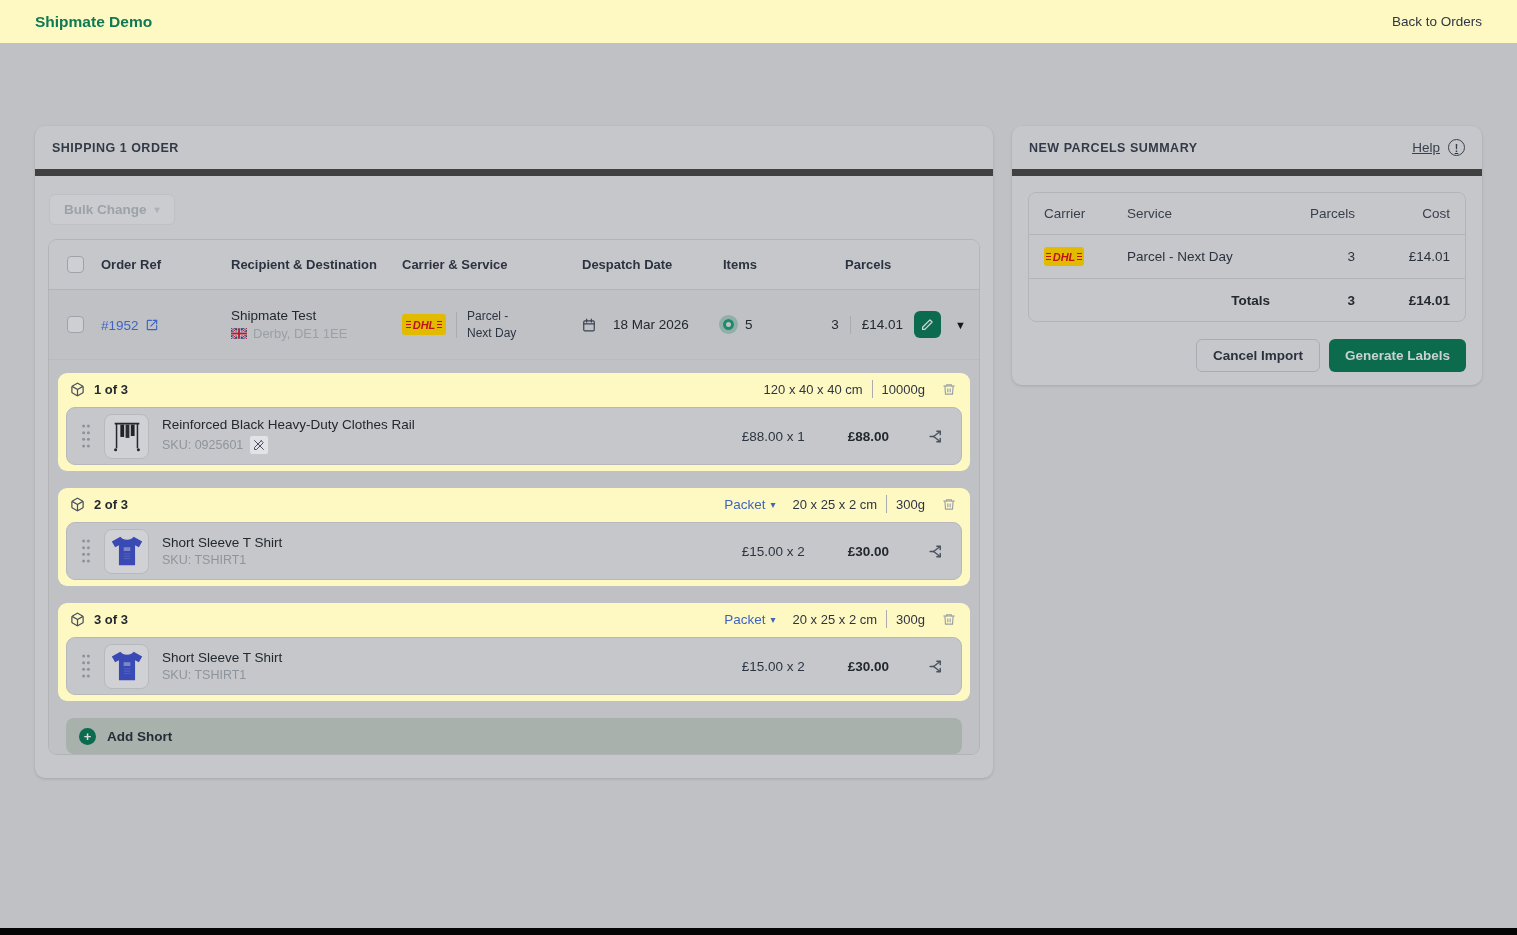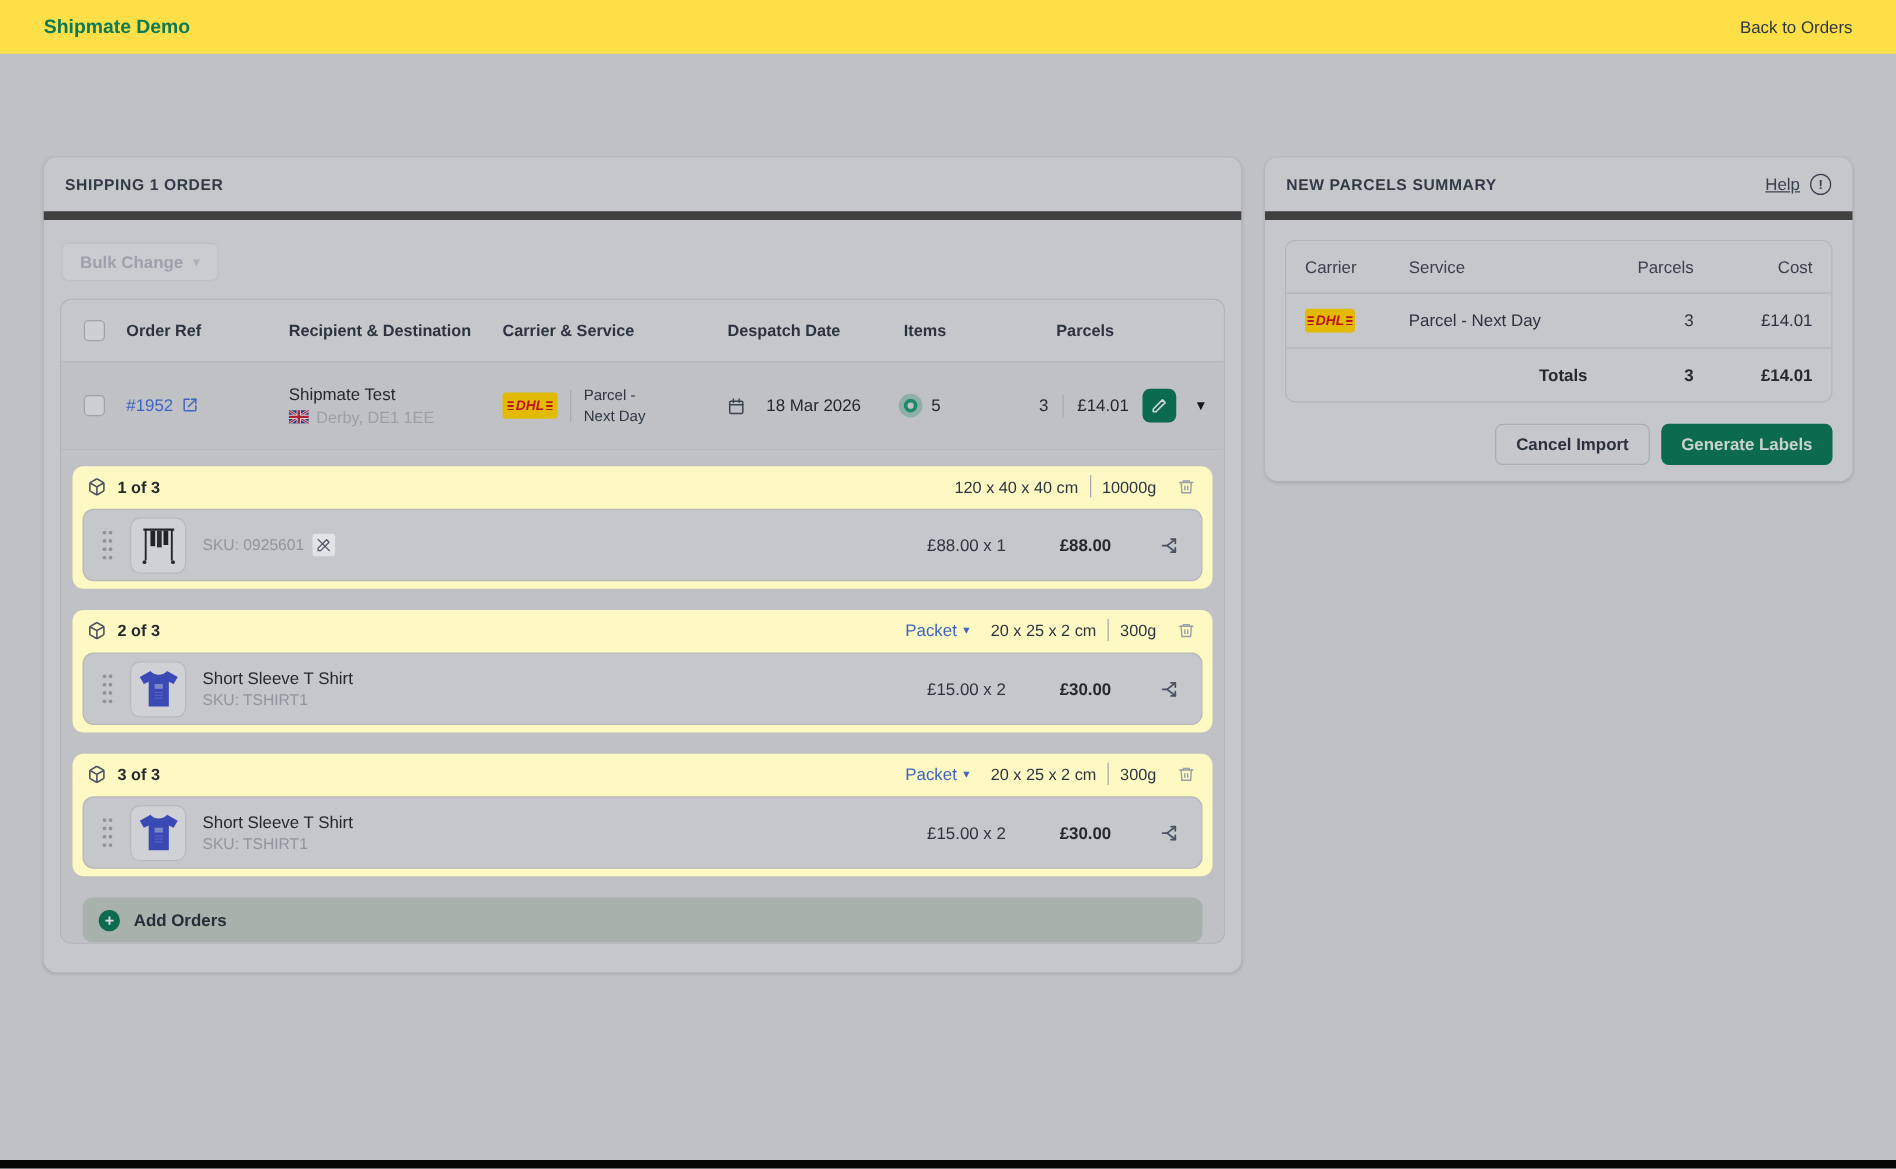--- a/index.html
+++ b/index.html
@@ -1,21 +1,21 @@
 <!DOCTYPE html>
 <html><head>
 <meta charset="utf-8">
 <style>
   * { margin:0; padding:0; box-sizing:border-box; }
   html,body { background:#bfc1c5; }
   .stage { position:relative; width:1517px; height:935px; background:#bfc1c5;
            font-family:"Liberation Sans","DejaVu Sans",sans-serif; overflow:hidden; color:#2b323e; }
 
   
-  .topbar { position:absolute; top:0; left:0; right:0; height:44px; background:#fde047;
+  .topbar { position:absolute; top:0; left:0; right:0; height:44px; background:#fef9c3;
             display:flex; align-items:center; justify-content:space-between; padding:0 35px;
             border-bottom:1px solid #c0c1c6; }
   .brand { color:#0d7a54; font-weight:bold; font-size:15.5px; }
   .back-link { color:#2e3644; font-size:13.5px; cursor:pointer; }
 
   .page-title { position:absolute; top:79px; left:35px; font-size:20px; font-weight:bold; color:#23292f; }
 
   
   .card { position:absolute; background:#c6c7cb; border-radius:10px; box-shadow:0 1px 3px rgba(0,0,0,.14); }
   .card-orders { left:35px; top:126px; width:958px; height:652px; }
@@ -86,21 +86,21 @@
   .price-qty { font-size:13.5px; color:#2e3542; }
   .item-total { font-size:13.5px; font-weight:bold; color:#23292f; margin:0 26px 0 30px; }
 
   .add-parcel { margin:1px 9px 0; height:36px; background:#a9b1ad; border-radius:8px;
                 display:flex; align-items:center; gap:11px; padding:0 13px; cursor:pointer; }
   .plus-circle { width:17px; height:17px; background:#0c6b4e; color:#d8dadd; border-radius:50%;
                  display:flex; align-items:center; justify-content:center; font-size:13px; font-weight:bold; line-height:1; }
   .add-parcel-label { font-size:13.5px; font-weight:bold; color:#272d36; }
 
   
-  .help-wrap { display:flex; align-items:center; gap:8px; }
+  .help-wrap { display:flex; align-items:center; gap:8px;text-decoration:underline; }
   .help-link { font-size:13.5px; color:#39404d; text-decoration:underline; cursor:pointer; }
   .info-circle { width:17px; height:17px; border:1.6px solid #39404d; border-radius:50%; color:#39404d;
                  display:flex; align-items:center; justify-content:center; font-size:10.5px; font-weight:bold; }
   .sum-table { margin:16px 16px 0; border:1px solid #b2b4b8; border-radius:8px; overflow:hidden; font-size:13.5px; }
   .sum-head { display:flex; align-items:center; height:42px; background:#c6c7cb;
               border-bottom:1px solid #b2b4b8; color:#39404d; }
   .sum-row { display:flex; align-items:center; height:44px; border-bottom:1px solid #b2b4b8; }
   .sum-totals { display:flex; align-items:center; height:42px; font-weight:bold; color:#23292f; }
   .sc-carrier { width:73px; padding-left:15px; }
   .sc-service { flex:1;margin-left:25px; }
@@ -265,20 +265,21 @@
                   <path d="M7 7h26" stroke="#24272d" stroke-width="2"></path>
                   <path d="M9 7v26M31 7v26" stroke="#24272d" stroke-width="1.6"></path>
                   <circle cx="8" cy="34.5" r="1.6" fill="#24272d"></circle>
                   <circle cx="32" cy="34.5" r="1.6" fill="#24272d"></circle>
                   <rect x="13" y="8" width="4" height="13" fill="#202329"></rect>
                   <rect x="18.5" y="8" width="4" height="14" fill="#2a2d33"></rect>
                   <rect x="24" y="8" width="4" height="12" fill="#202329"></rect>
                 </svg>
             </span>
             <div class="item-info">
+              <div class="item-name">Reinforced Black Heavy-Duty Clothes Rail</div>
               <div class="item-sku">
                 <span>SKU: 0925601</span>
                 <span class="cursor-chip">
                   <svg width="12" height="12" viewBox="0 0 24 24" fill="none" stroke="#4a5160" stroke-width="2" stroke-linecap="round" stroke-linejoin="round">
                       <path d="M16.5 3.5l4 4L7 21H3v-4L16.5 3.5z"></path>
                       <path d="M3 3l18 18"></path>
                     </svg>
                 </span>
               </div>
             </div>
@@ -411,21 +412,21 @@
                 <path d="M8 12l9-7"></path>
                 <path d="M12.5 4.6h4.8v4.8"></path>
                 <path d="M8 12l9 7"></path>
                 <path d="M12.5 19.4h4.8v-4.8"></path>
               </svg>
           </div>
         </div>
 
         <div class="add-parcel">
           <span class="plus-circle">+</span>
-          <span class="add-parcel-label">Add Orders</span>
+          <span class="add-parcel-label">Add Short</span>
         </div>
 
       </div>
     </div>
   </div>
 
   <div class="card card-summary">
     <div class="card-header">
       <span class="card-title">NEW PARCELS SUMMARY</span>
       <span class="help-wrap">

